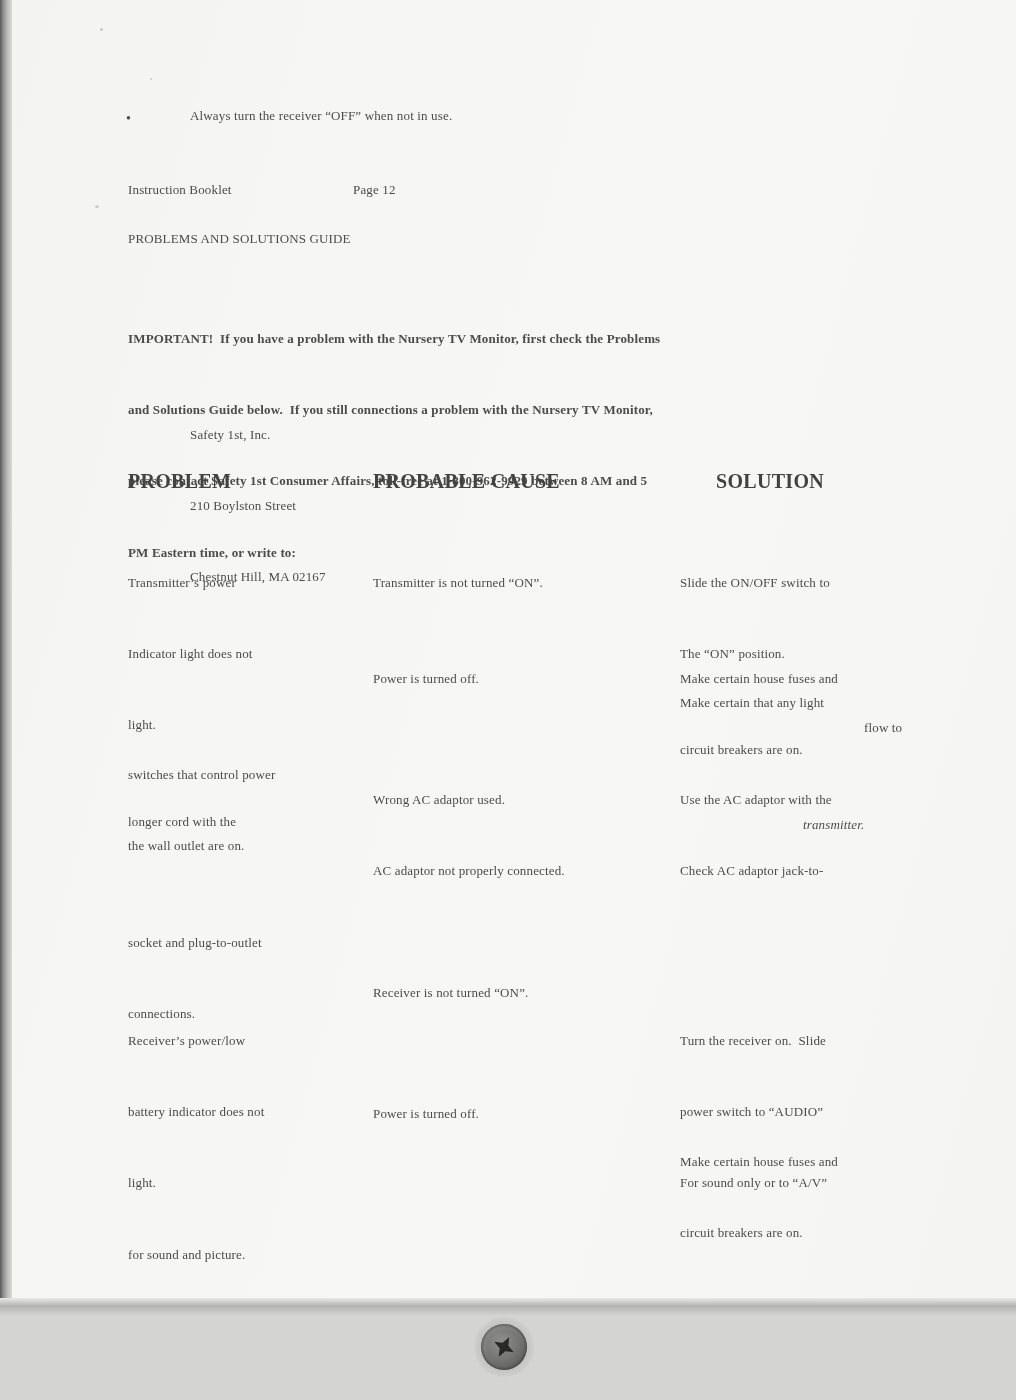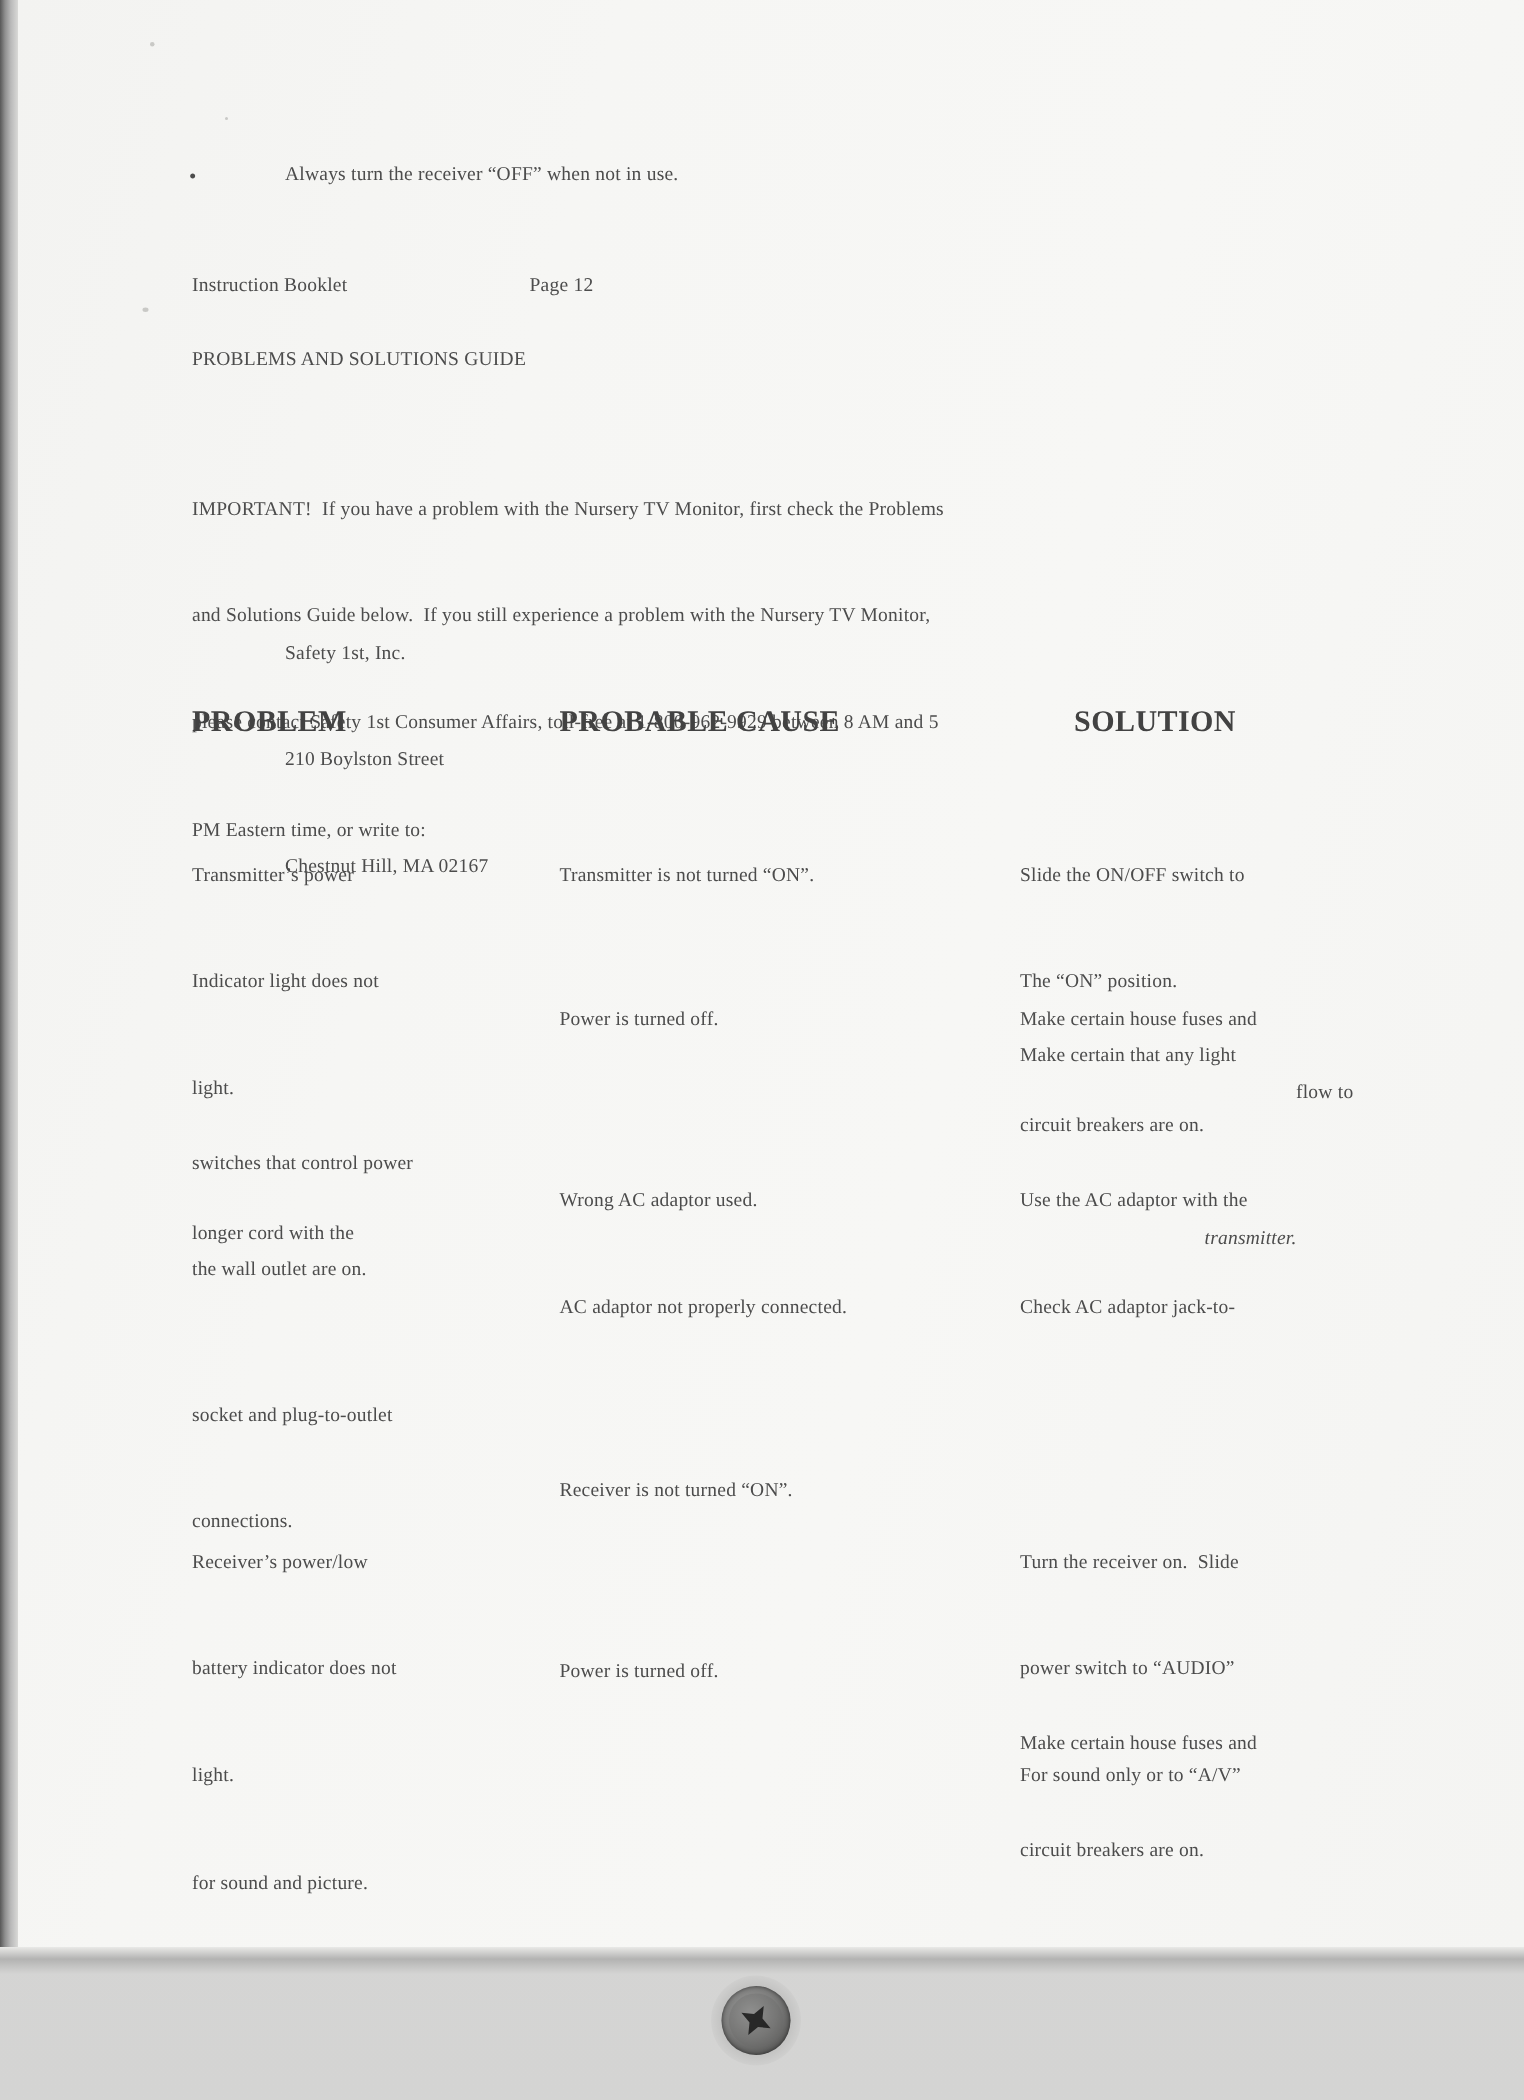--- a/index.html
+++ b/index.html
@@ -79,23 +79,23 @@
 <div class="page-bottom-shadow"></div>
 
 <div class="txt" style="left:126px; top:107px; font-size:14px;">•</div>
 <div class="txt" style="left:190px; top:104px;">Always turn the receiver “OFF” when not in use.</div>
 
 <div class="txt" style="left:128px; top:178px;">Instruction Booklet</div>
 <div class="txt" style="left:308px; top:178px;margin-left:45px;">Page 12</div>
 
 <div class="txt" style="left:128px; top:227px;">PROBLEMS AND SOLUTIONS GUIDE</div>
 
-<div class="txt cell" style="left:128px; top:279px;">
+<div class="txt cell" style="left:128px; top:279px;font-weight:bold;">
   <div>IMPORTANT!  If you have a problem with the Nursery TV Monitor, first check the Problems</div>
-  <div>and Solutions Guide below.  If you still experience a problem with the Nursery TV Monitor,</div>
+  <div>and Solutions Guide below.  If you still connections a problem with the Nursery TV Monitor,</div>
   <div>please contact Safety 1st Consumer Affairs, toll-free at 1-800-962-9929 between 8 AM and 5</div>
   <div>PM Eastern time, or write to:</div>
 </div>
 
 <div class="txt cell" style="left:190px; top:375px;">
   <div>Safety 1st, Inc.</div>
   <div>210 Boylston Street</div>
   <div>Chestnut Hill, MA 02167</div>
 </div>
 

